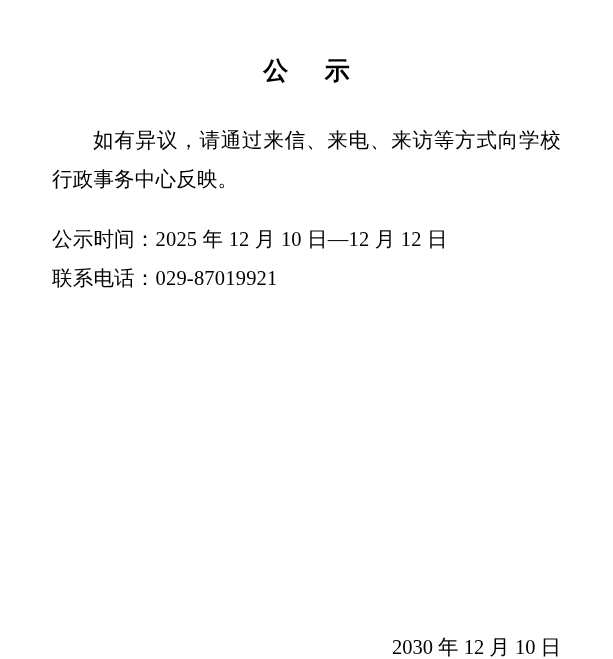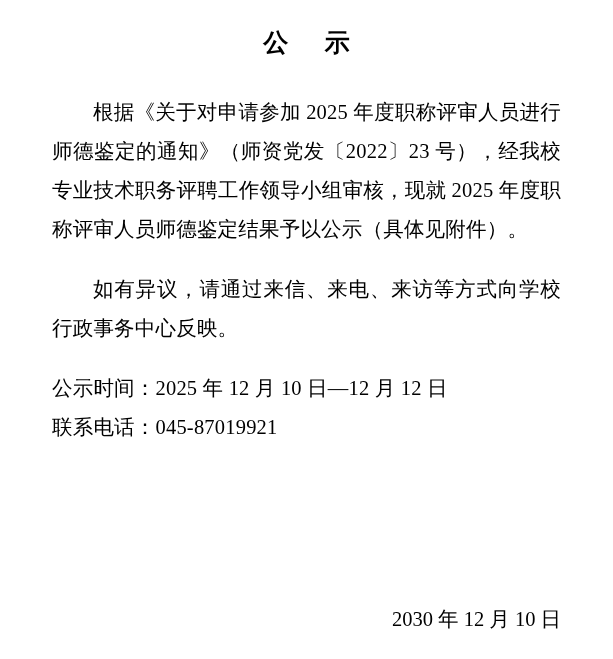--- a/index.html
+++ b/index.html
@@ -15,21 +15,21 @@
     overflow: hidden;
   }
   .page {
     position: relative;
     width: 613px;
     height: 659px;
     box-sizing: border-box;
     padding: 0 52px;
   }
   .doc-title {
-    margin-top: 26px;
+    margin-top: 54px;
     text-align: center;
     font-family: "DejaVu Serif", "Liberation Serif", serif;
     font-weight: bold;
     font-size: 25px;
     letter-spacing: 14px;
     text-indent: 14px;
     color: #000;
   }
   .body-block {
     margin-top: 34px;
@@ -65,23 +65,22 @@
   }
 </style>
 </head>
 <body>
 
 <div class="page">
 
   <div class="doc-title">公 示</div>
 
   <div class="body-block">
-    <p class="para indent">根据《关于对申请参加 2025 年度职称评审人员进行师德鉴定的通知》（师资党发〔2022〕23 号），经我校专业技术职务评聘工作领导小组审核，现就 2025 年度职称评审人员师德鉴定结果予以公示（具体见附件）。</p>
     <p class="para indent gap">如有异议，请通过来信、来电、来访等方式向学校行政事务中心反映。</p>
     <p class="para gap">公示时间：2025 年 12 月 10 日—12 月 12 日</p>
-    <p class="para">联系电话：045-87019921</p>
+    <p class="para">联系电话：029-87019921</p>
   </div>
 
   <div class="signature">
     <span class="sig-line">2030 年 12 月 10 日</span>
   </div>
 
 </div>
 
 </body></html>

